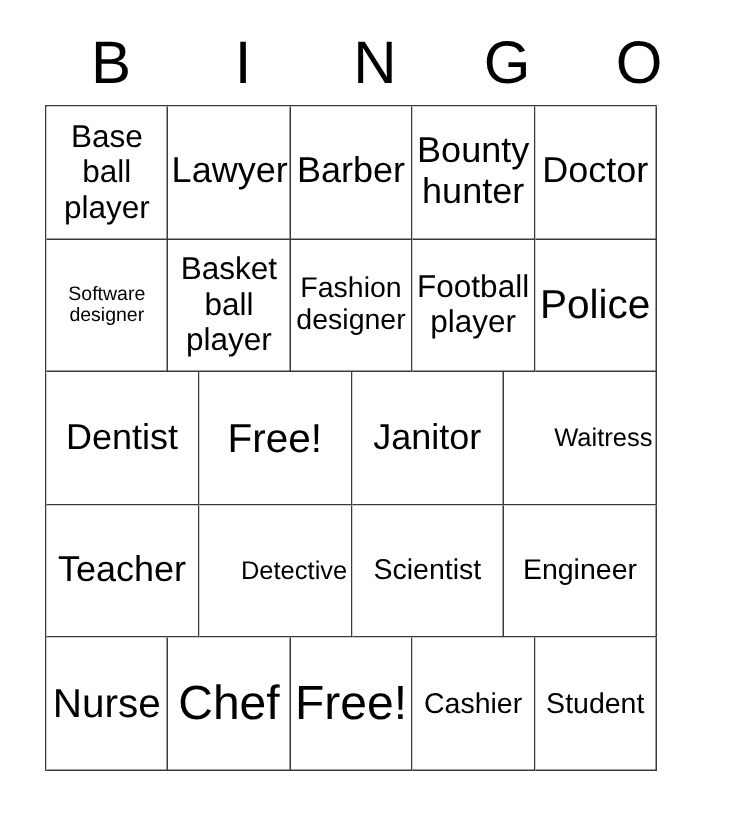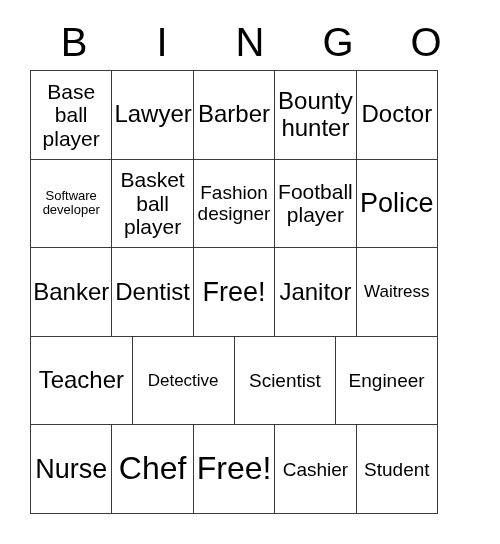--- a/index.html
+++ b/index.html
@@ -78,21 +78,21 @@
     display: block;
     width: 100%;
     text-align: center;
     line-height: 1.12;
     white-space: pre-line;
     color: #000000;
   }
 
   
   .fs-xs   { font-size: 13px; }
-  .fs-s    { font-size: 17px; }
+  .fs-s    { font-size: 17px; text-align: right; }
   .fs-sm   { font-size: 19px; }
   .fs-m    { font-size: 21px; }
   .fs-l    { font-size: 24px; }
   .fs-xl   { font-size: 27px; }
   .fs-xxl  { font-size: 32px; }
 </style>
 </head>
 <body>
 
 <div id="bingo-card">
@@ -124,21 +124,21 @@
 hunter</span>
         </div>
       <div class="grid-cell">
           <span class="cell-text fs-l">Doctor</span>
         </div>
     </div>
 
     <div class="grid-row">
       <div class="grid-cell">
           <span class="cell-text fs-xs">Software
-developer</span>
+designer</span>
         </div>
       <div class="grid-cell">
           <span class="cell-text fs-m">Basket
 ball
 player</span>
         </div>
       <div class="grid-cell">
           <span class="cell-text fs-sm">Fashion
 designer</span>
         </div>
@@ -146,23 +146,20 @@
           <span class="cell-text fs-m">Football
 player</span>
         </div>
       <div class="grid-cell">
           <span class="cell-text fs-xl">Police</span>
         </div>
     </div>
 
     <div class="grid-row">
       <div class="grid-cell">
-          <span class="cell-text fs-l">Banker</span>
-        </div>
-      <div class="grid-cell">
           <span class="cell-text fs-l">Dentist</span>
         </div>
       <div class="grid-cell">
           <span class="cell-text fs-xl">Free!</span>
         </div>
       <div class="grid-cell">
           <span class="cell-text fs-l">Janitor</span>
         </div>
       <div class="grid-cell">
           <span class="cell-text fs-s">Waitress</span>

